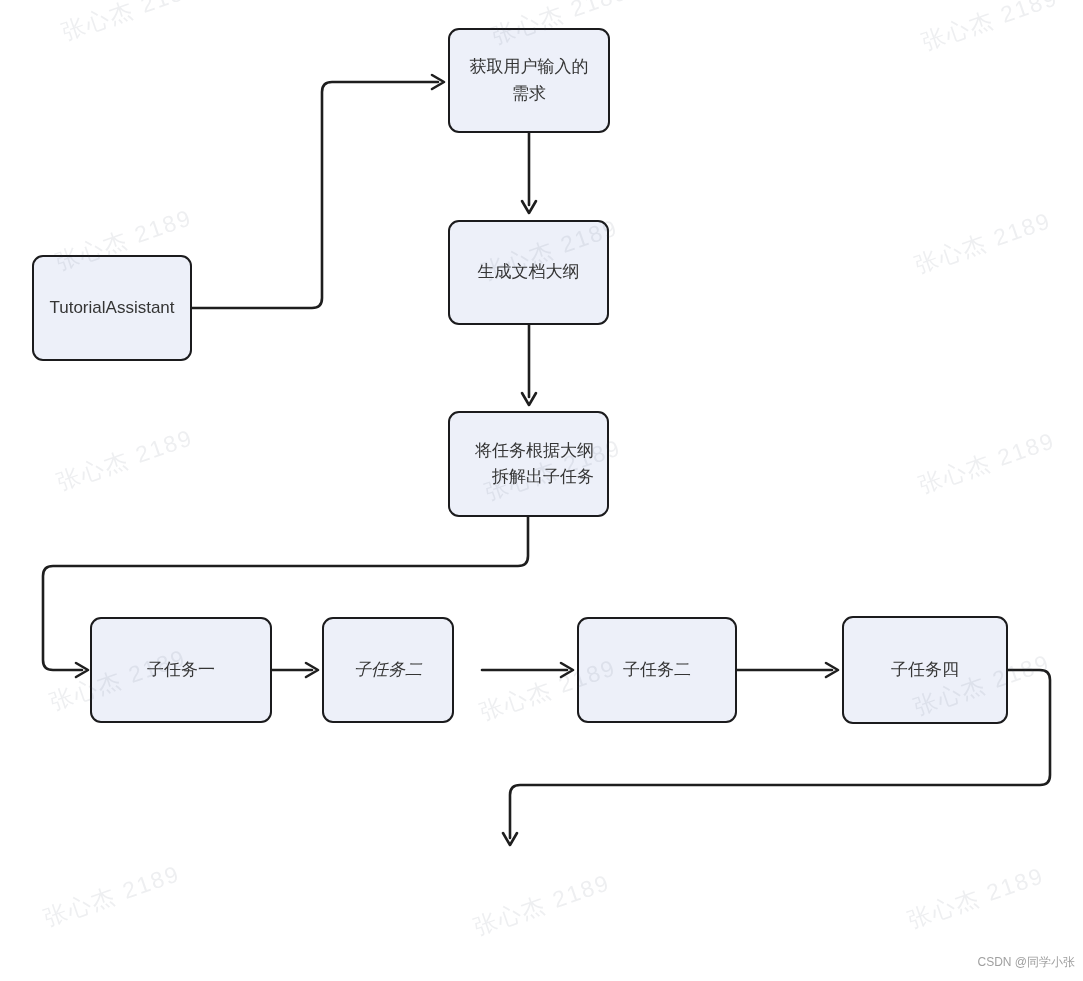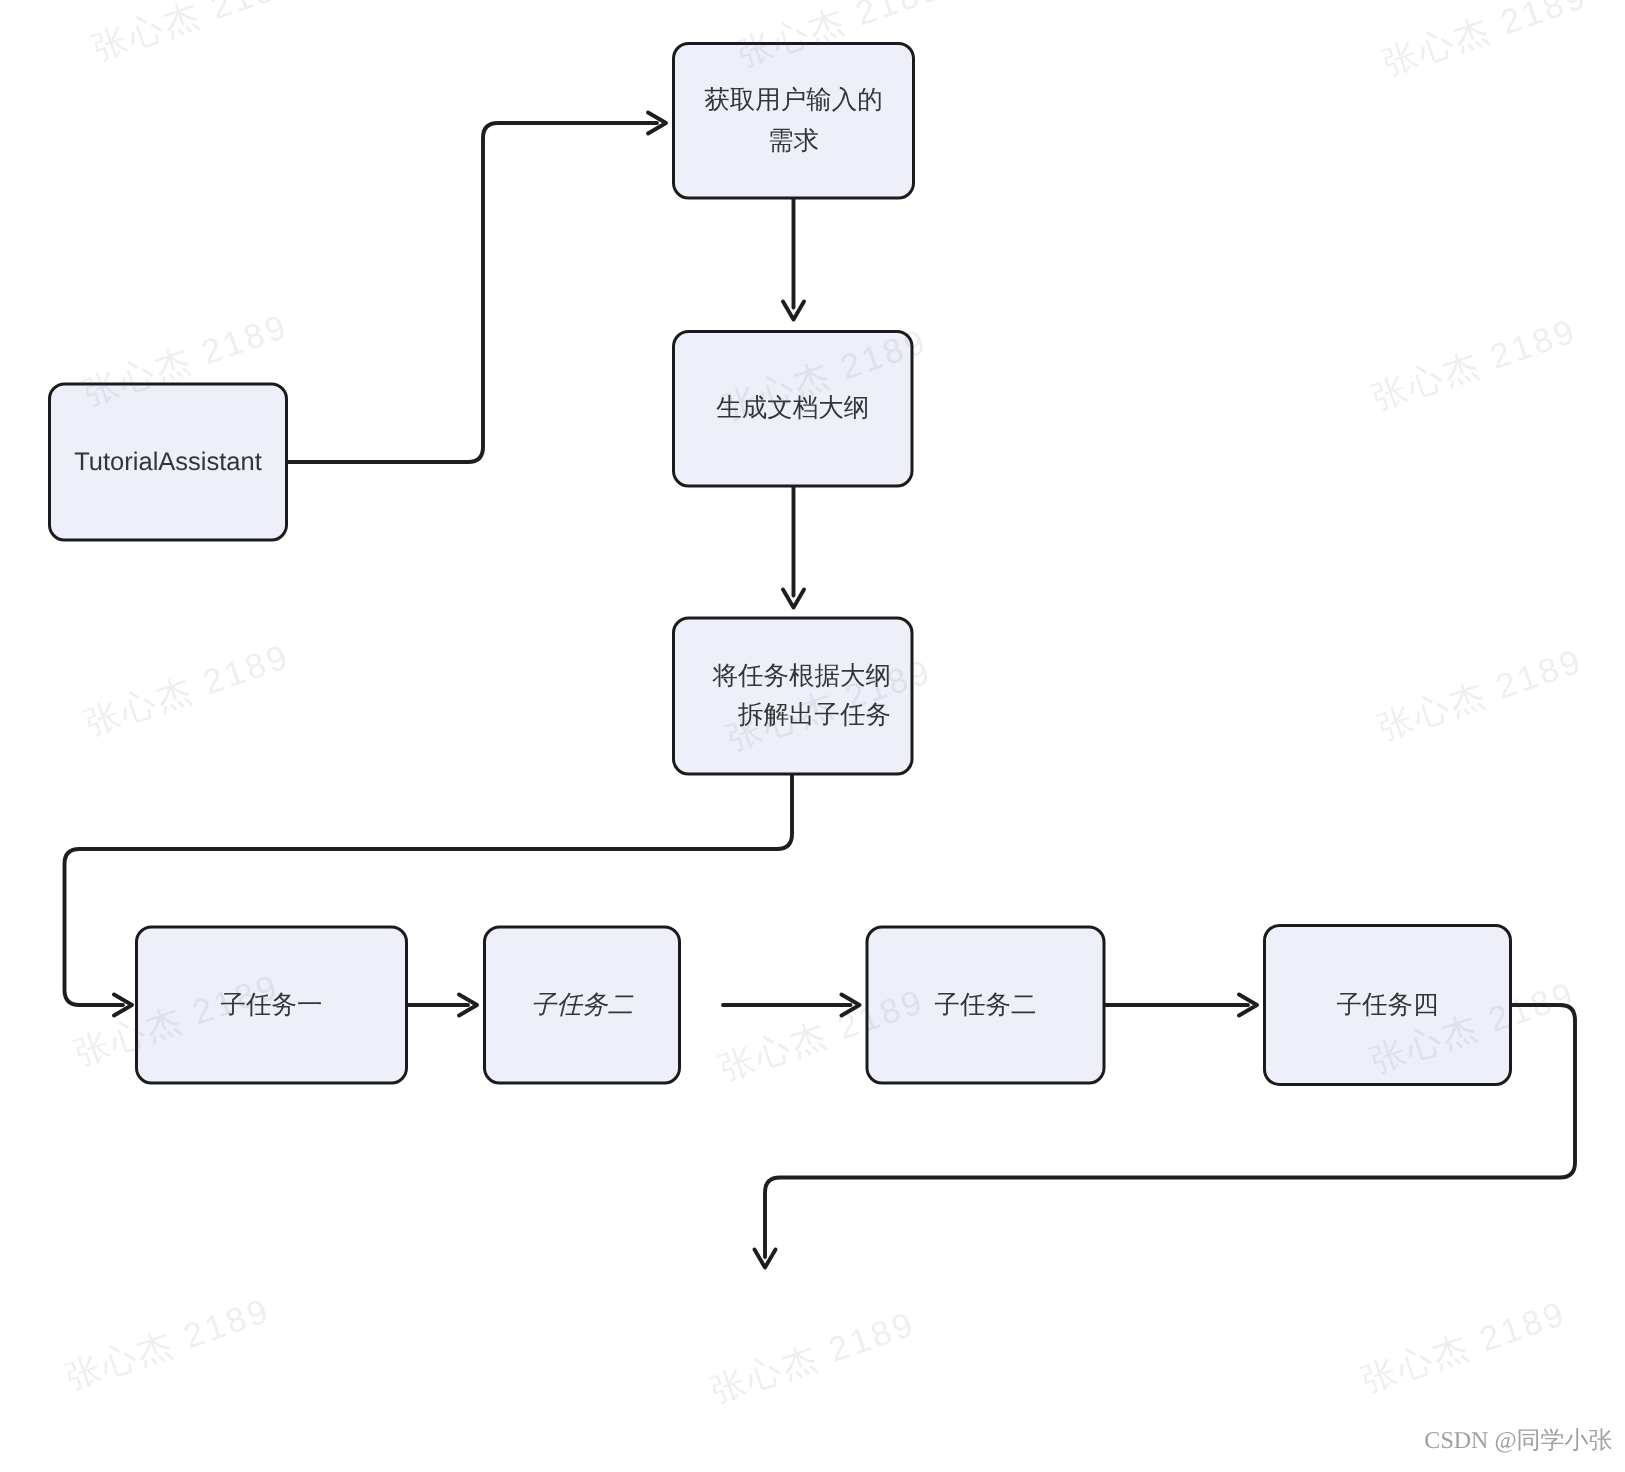--- a/index.html
+++ b/index.html
@@ -65,23 +65,22 @@
     color: var(--watermark);
     white-space: nowrap;
     pointer-events: none;
   }
 
   .credit {
     position: absolute;
     z-index: 4;
     right: 8px;
     bottom: 10px;
-    font-size: 16px;
+    font-size: 12px;
     color: var(--credit);
-    font-family: Liberation Serif, serif;
   }
 </style>
 </head>
 <body>
 
 <div class="canvas">
 
   <svg class="connector-layer" viewBox="0 0 1083 981" xmlns="http://www.w3.org/2000/svg">
 
     <g>

